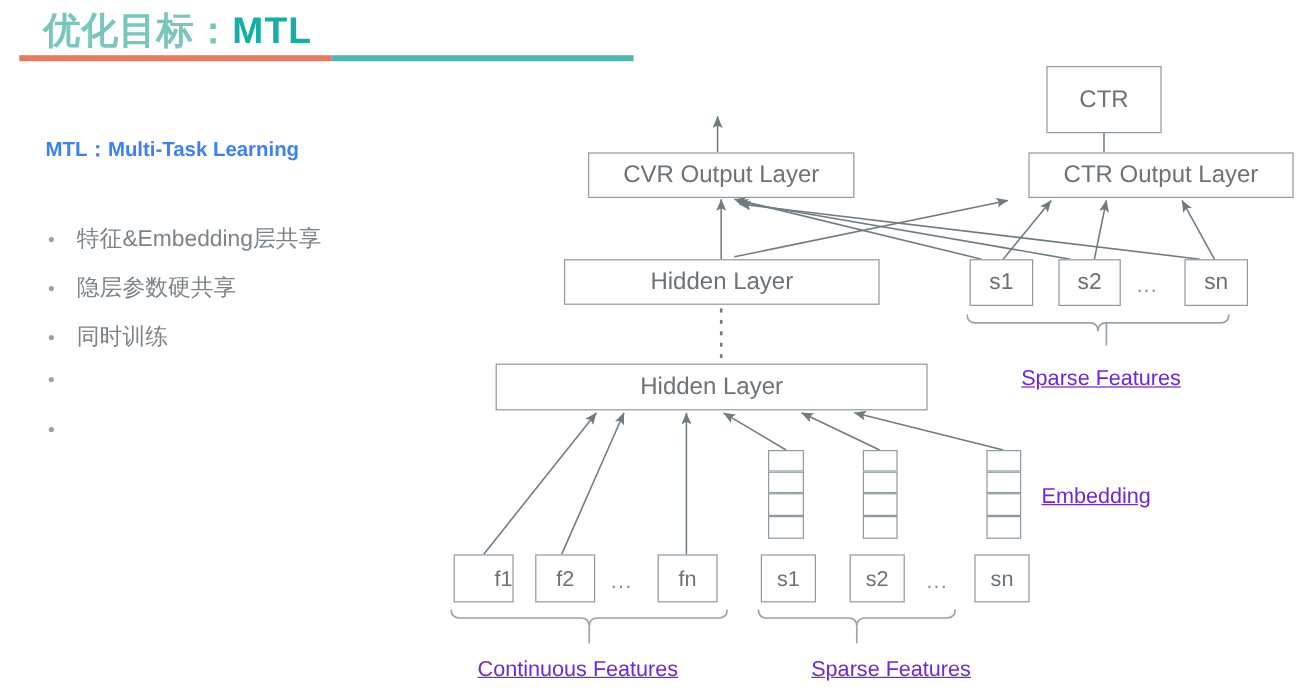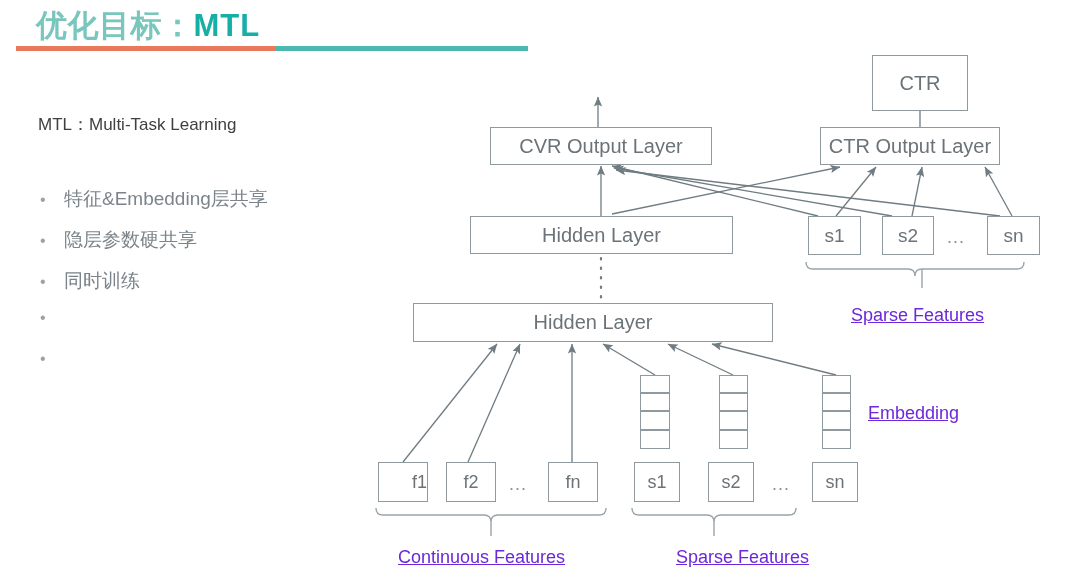--- a/index.html
+++ b/index.html
@@ -24,21 +24,21 @@
   .title .cn { color: #79c6bd; font-weight: 700; }
   .title .en { color: #16afa5; font-weight: bold; letter-spacing: 1px; }
 
   .rule { position: absolute; top: 46px; height: 5px; }
   .rule.orange { left: 16px; width: 260px; background: #e8795a; }
   .rule.teal   { left: 276px; width: 252px; background: #4cb8b0; }
 
   
   .subtitle {
     position: absolute; left: 38px; top: 113px;
-    font-size: 17px; color: #404040; white-space: nowrap;
+    font-size: 17px; color: #3b82f6; white-space: nowrap; font-weight: bold;
   }
   .bullets { position: absolute; left: 40px; top: 186px; }
   .bullet {
     display: flex; align-items: baseline;
     height: 41px; font-size: 19px; color: #7b848a;
     white-space: nowrap;
   }
   .bullet .dot {
     display: inline-block; width: 24px;
     color: #9aa2a7; font-size: 16px;
@@ -166,21 +166,21 @@
     </g>
   </svg>
 
   <div class="nbox lg" style="left:872px; top:55px; width:96px; height:56px;">
     <span>CTR</span>
   </div>
 
   <div class="nbox lg" style="left:490px; top:127px; width:222px; height:38px;">
     <span>CVR Output Layer</span>
   </div>
-  <div class="nbox lg" style="left:820px; top:127px; width:180px; height:38px;text-align:center;">
+  <div class="nbox lg" style="left:857px; top:127px; width:221px; height:38px;text-align:center;">
     <span>CTR Output Layer</span>
   </div>
 
   <div class="nbox lg" style="left:470px; top:216px; width:263px; height:38px;">
     <span>Hidden Layer</span>
   </div>
 
   <div class="nbox md" style="left:808px; top:216px; width:53px; height:39px;">
     <span>s1</span>
   </div>

